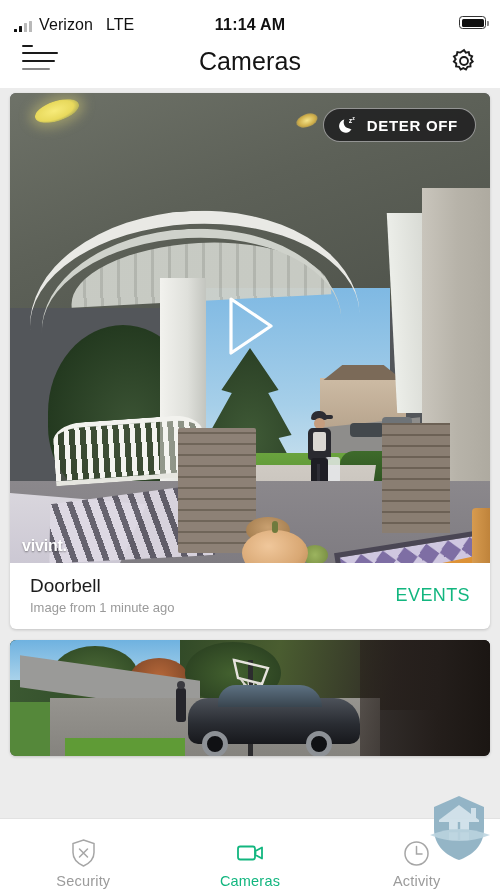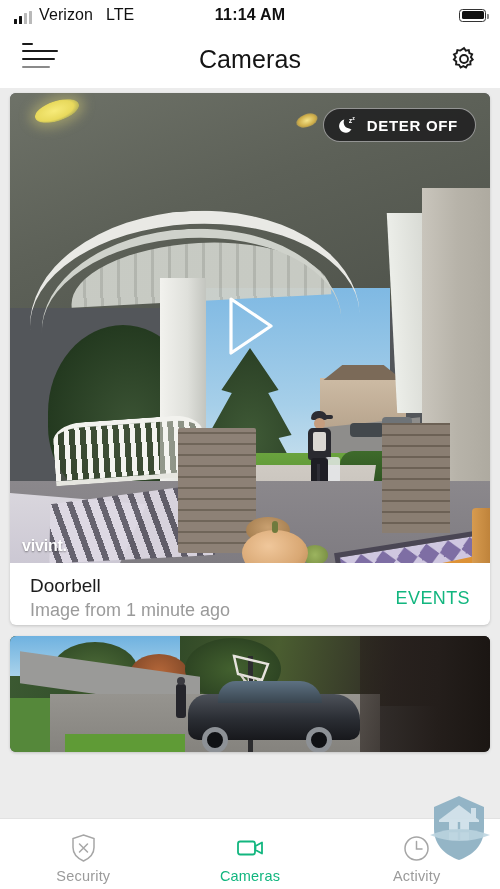--- a/index.html
+++ b/index.html
@@ -7,22 +7,22 @@
   body {
     font-family:"Liberation Sans", sans-serif;
     background:#ececec;
     position:relative;
     overflow:hidden;
   }
 
   
   .statusbar{
     height:30px; background:#ffffff;
-    display:flex; align-items:center;
-    padding:8px 14px; position:relative;
+    display:flex; align-items:flex-start;
+    padding:16px 14px; position:relative;
   }
   .sb-left{ display:flex; align-items:flex-end; gap:7px; }
   .sig{ display:flex; align-items:flex-end; gap:2px; height:13px;}
   .sig i{ display:block; width:3px; background:#b9b9b9; border-radius:.5px;}
   .sig i:nth-child(1){height:5px;background:#111;}
   .sig i:nth-child(2){height:8px;background:#111;}
   .sig i:nth-child(3){height:11px;}
   .sig i:nth-child(4){height:13px;background:#b9b9b9;}
   .carrier{ font-size:16px; color:#111; letter-spacing:.1px;}
   .lte{ font-size:16px; color:#111; margin-left:6px;}
@@ -278,25 +278,25 @@
     border-radius:50%; transform:rotate(-20deg);
   }
   .vivint{
     position:absolute; left:12px; bottom:8px;
     font-size:16px; font-weight:bold; color:#fff;
     letter-spacing:-.2px; text-shadow:0 1px 2px rgba(0,0,0,.4);
   }
 
   
   .card-info{
-    display:flex; align-items:center; padding:12px 20px 4px 20px;
+    display:flex; align-items:center; padding:12px 20px 14px 20px;
   }
   .ci-left{ flex:1; }
   .cam-name{ font-size:19px; color:#1c1c1c; margin-bottom:3px;}
-  .cam-sub{ font-size:18px; color:#9a9a9a;}
+  .cam-sub{ font-size:13px; color:#9a9a9a;}
   .events-link{
     font-size:18px; color:#12b67f; letter-spacing:.4px; cursor:pointer;
     font-weight:500;
   }
 
   
   .card2{ margin-top:11px; }
   .cam2{ position:relative; width:100%; height:116px; overflow:hidden; background:#4a4a4a;}
   .d-sky{position:absolute;left:0;top:0;width:170px;height:40px;background:linear-gradient(180deg,#6fb2e0,#a9d2ea);}
   .d-trees{position:absolute;left:0;top:0;width:100%;height:70px;
@@ -335,21 +335,21 @@
   }
   .chev{ margin-top:5px; }
   .ae-txt{
     font-size:18px; color:#2d2d2d; letter-spacing:1.1px; margin-top:1px;
   }
 
   
   .tabbar{
     position:absolute; left:0; right:0; bottom:0; height:71px;
     background:#fff; border-top:1px solid #e2e2e2;
-    display:flex; align-items:center; padding-top:9px;
+    display:flex; align-items:flex-end; padding-top:9px;
   }
   .tab{
     flex:1; display:flex; flex-direction:column; align-items:center;
     gap:5px; cursor:pointer;
   }
   .tab-label{ font-size:14.5px; color:#9b9b9b; letter-spacing:.2px;}
   .tab.active .tab-label{ color:#12b67f; }
   .logo-wm{
     position:absolute; right:6px; bottom:22px; opacity:.95; pointer-events:none;
   }

